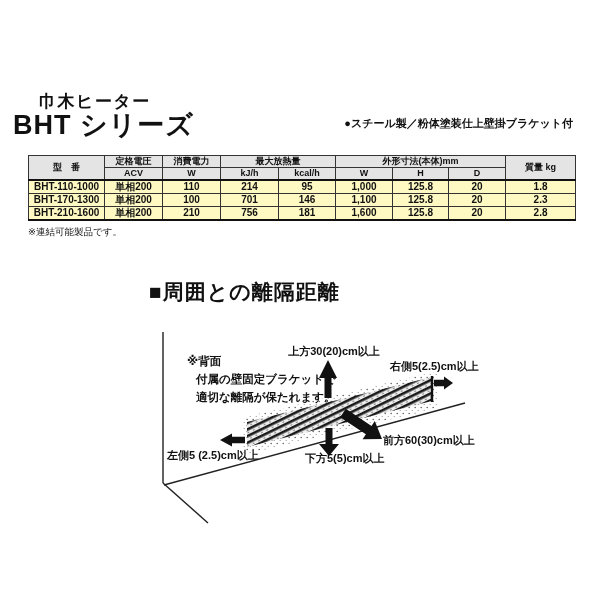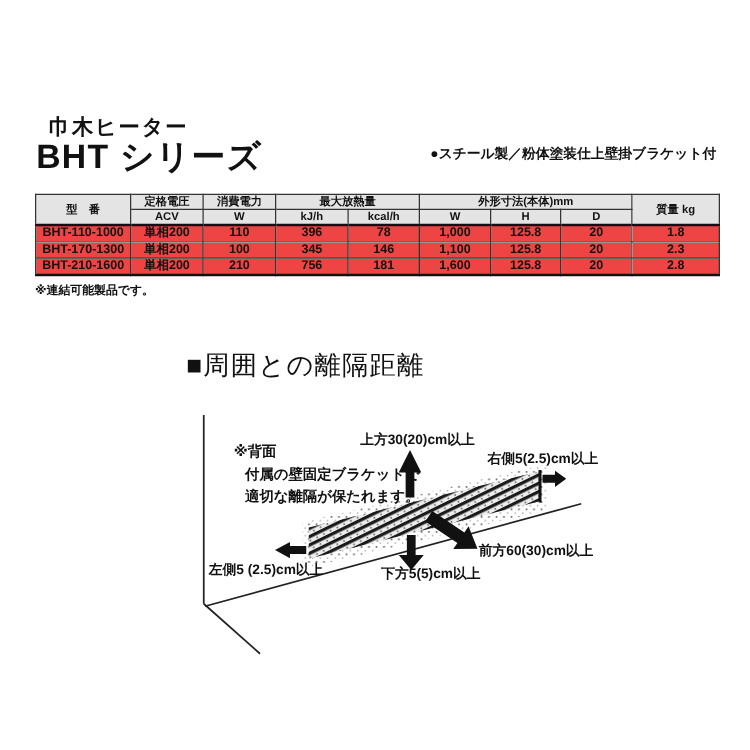--- a/index.html
+++ b/index.html
@@ -7,49 +7,49 @@
   body {
     width:600px; height:600px; position:relative; background:#ffffff;
     font-family:"Liberation Sans","DejaVu Sans",sans-serif;
     color:var(--ink,#111); overflow:hidden;
   }
   .product-category {
     position:absolute; left:28px; top:90px;
     font-size:17px; font-weight:700; letter-spacing:1.5px;padding-left:11px;
   }
   .series-title {
-    position:absolute; left:29px; top:107px;
+    position:absolute; left:13px; top:107px;
     font-size:27px; font-weight:700; letter-spacing:1px;
   }
   .side-notes {
     position:absolute; right:27px; top:116px; text-align:left;
     font-size:11px; font-weight:700; line-height:14px;
   }
   table.spec-table {
     position:absolute; left:28px; top:155px; width:547px;
     border-collapse:collapse; table-layout:fixed; text-align:center;
     border-top:1px solid #333; border-bottom:2px solid #111;
   }
   .spec-table th, .spec-table td {
     border:1px solid #333; padding:0; font-weight:700;
     overflow:hidden; white-space:nowrap; line-height:1; vertical-align:middle;
   }
   .spec-table thead th {
     background:var(--table-header-bg,#e4e4e4); font-size:9px; height:11px;
   }
   .spec-table thead tr:last-child th,
   .spec-table thead th[rowspan] { border-bottom:2px solid #111; }
-  .spec-table tbody td { font-size:10px; height:12px; background:#ef4444;margin-left:11px; }
+  .spec-table tbody td { font-size:10px; height:12px; background:#fef9c3;margin-left:11px; }
   .table-footnote {
     position:absolute; left:28px; top:226px;
-    font-size:9.5px; font-weight:700;
+    font-size:9.5px; font-weight:400;
   }
   .section-heading {
     position:absolute; left:149px; top:278px;
-    font-size:21px; font-weight:400; letter-spacing:1px;
+    font-size:21px; font-weight:700; letter-spacing:1px;
   }
   .diagram { position:absolute; left:150px; top:322px; width:420px; height:218px; }
   .diagram text { font-size:11px; font-weight:700; fill:#111; }
   .diagram text.note-line { font-size:11.5px; }
 </style>
 </head>
 <body>
 
 <div class="product-category">巾木ヒーター</div>
 <div class="series-title">BHT シリーズ</div>
@@ -87,32 +87,32 @@
       <th>W</th>
       <th>H</th>
       <th>D</th>
     </tr>
   </thead>
   <tbody>
     <tr>
       <td>BHT-110-1000</td>
       <td>単相200</td>
       <td>110</td>
-      <td>396</td>
-      <td>78</td>
+      <td>214</td>
+      <td>95</td>
       <td>1,000</td>
       <td>125.8</td>
       <td>20</td>
       <td>1.8</td>
     </tr>
     <tr>
       <td>BHT-170-1300</td>
       <td>単相200</td>
       <td>100</td>
-      <td>345</td>
+      <td>701</td>
       <td>146</td>
       <td>1,100</td>
       <td>125.8</td>
       <td>20</td>
       <td>2.3</td>
     </tr>
     <tr>
       <td>BHT-210-1600</td>
       <td>単相200</td>
       <td>210</td>

